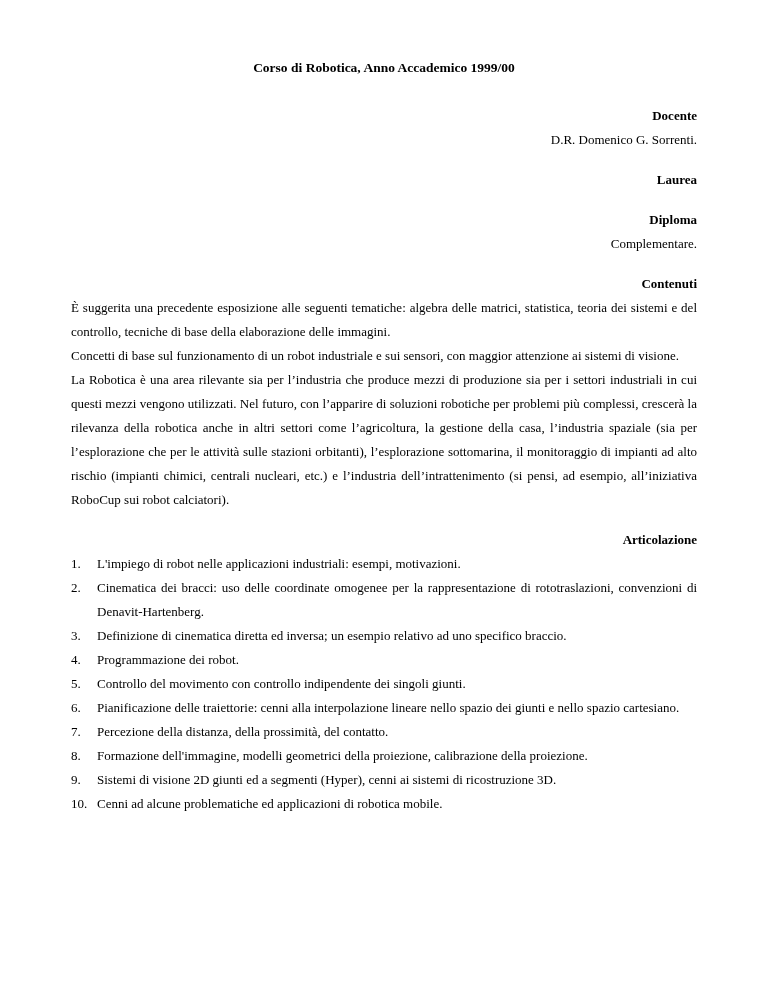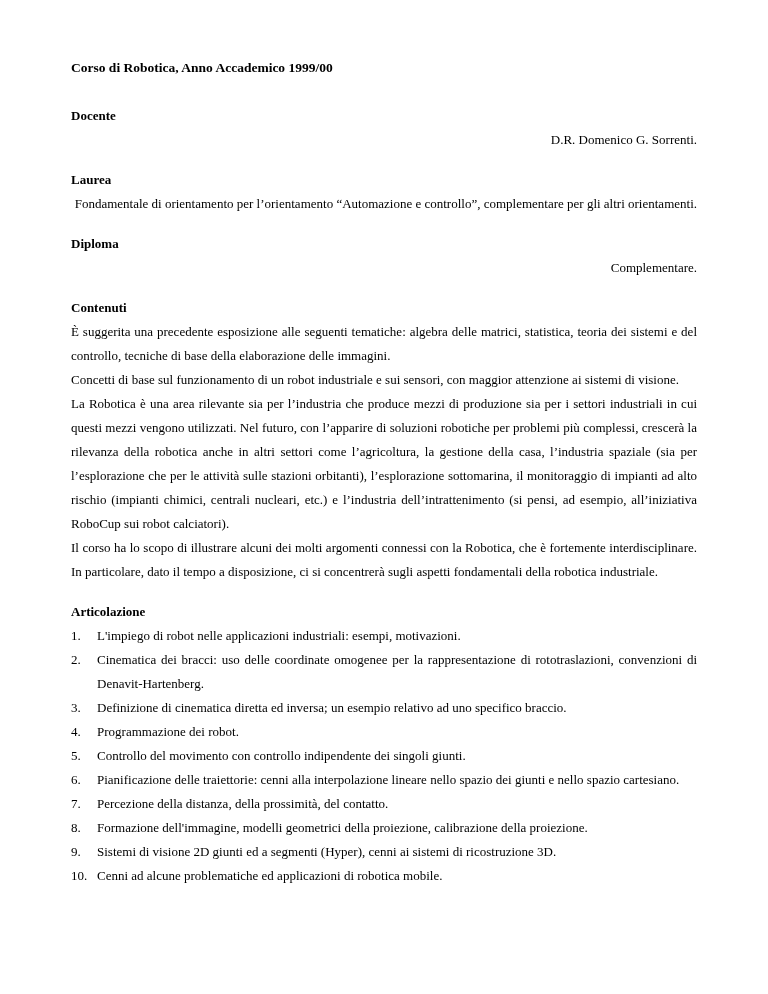--- a/index.html
+++ b/index.html
@@ -14,27 +14,28 @@
     padding: 56px 71px 40px 71px;
     background: #ffffff;
     font-family: "Liberation Serif", "DejaVu Serif", serif;
     font-size: 13px;
     line-height: 24px;
     color: #000000;
   }
   .doc-title {
     font-size: 13.5px;
     font-weight: bold;
-    text-align: left;
+    text-align: center;
     margin: 0 0 24px 0;
   }
   .heading {
     font-size: 13px;
     font-weight: bold;
     margin: 16px 0 0 0;
+    text-align: right;
   }
   p.body-text {
     margin: 0;
     text-align: justify;
   }
   p.body-text.single-line {
     text-align: right;
   }
   ol.art-list {
     margin: 0;
@@ -58,32 +59,30 @@
 <body>
 
 <div class="page">
 
   <h1 class="doc-title">Corso di Robotica, Anno Accademico 1999/00</h1>
 
   <h2 class="heading">Docente</h2>
   <p class="body-text single-line">D.R. Domenico G. Sorrenti.</p>
 
   <h2 class="heading">Laurea</h2>
-  <p class="body-text single-line">Fondamentale di orientamento per l’orientamento “Automazione e controllo”, complementare per gli altri orientamenti.</p>
 
   <h2 class="heading">Diploma</h2>
   <p class="body-text single-line">Complementare.</p>
 
 
   <h2 class="heading">Contenuti</h2>
   <p class="body-text">È suggerita una precedente esposizione alle seguenti tematiche: algebra delle matrici, statistica, teoria dei sistemi e del controllo, tecniche di base della elaborazione delle immagini.</p>
   <p class="body-text">Concetti di base sul funzionamento di un robot industriale e sui sensori, con maggior attenzione ai sistemi di visione.</p>
 
   <p class="body-text">La Robotica è una area rilevante sia per l’industria che produce mezzi di produzione sia per i settori industriali in cui questi mezzi vengono utilizzati. Nel futuro, con l’apparire di soluzioni robotiche per problemi più complessi, crescerà la rilevanza della robotica anche in altri settori come l’agricoltura, la gestione della casa, l’industria spaziale (sia per l’esplorazione che per le attività sulle stazioni orbitanti), l’esplorazione sottomarina, il monitoraggio di impianti ad alto rischio (impianti chimici, centrali nucleari, etc.) e l’industria dell’intrattenimento (si pensi, ad esempio, all’iniziativa RoboCup sui robot calciatori).</p>
-  <p class="body-text">Il corso ha lo scopo di illustrare alcuni dei molti argomenti connessi con la Robotica, che è fortemente interdisciplinare. In particolare, dato il tempo a disposizione, ci si concentrerà sugli aspetti fondamentali della robotica industriale.</p>
 
   <h2 class="heading">Articolazione</h2>
   <ol class="art-list">
     <li class="art-item">
       <span class="art-num">1.</span>
       <span class="art-text">L'impiego di robot nelle applicazioni industriali: esempi, motivazioni.</span>
     </li>
     <li class="art-item">
       <span class="art-num">2.</span>
       <span class="art-text">Cinematica dei bracci: uso delle coordinate omogenee per la rappresentazione di rototraslazioni, convenzioni di Denavit-Hartenberg.</span>

